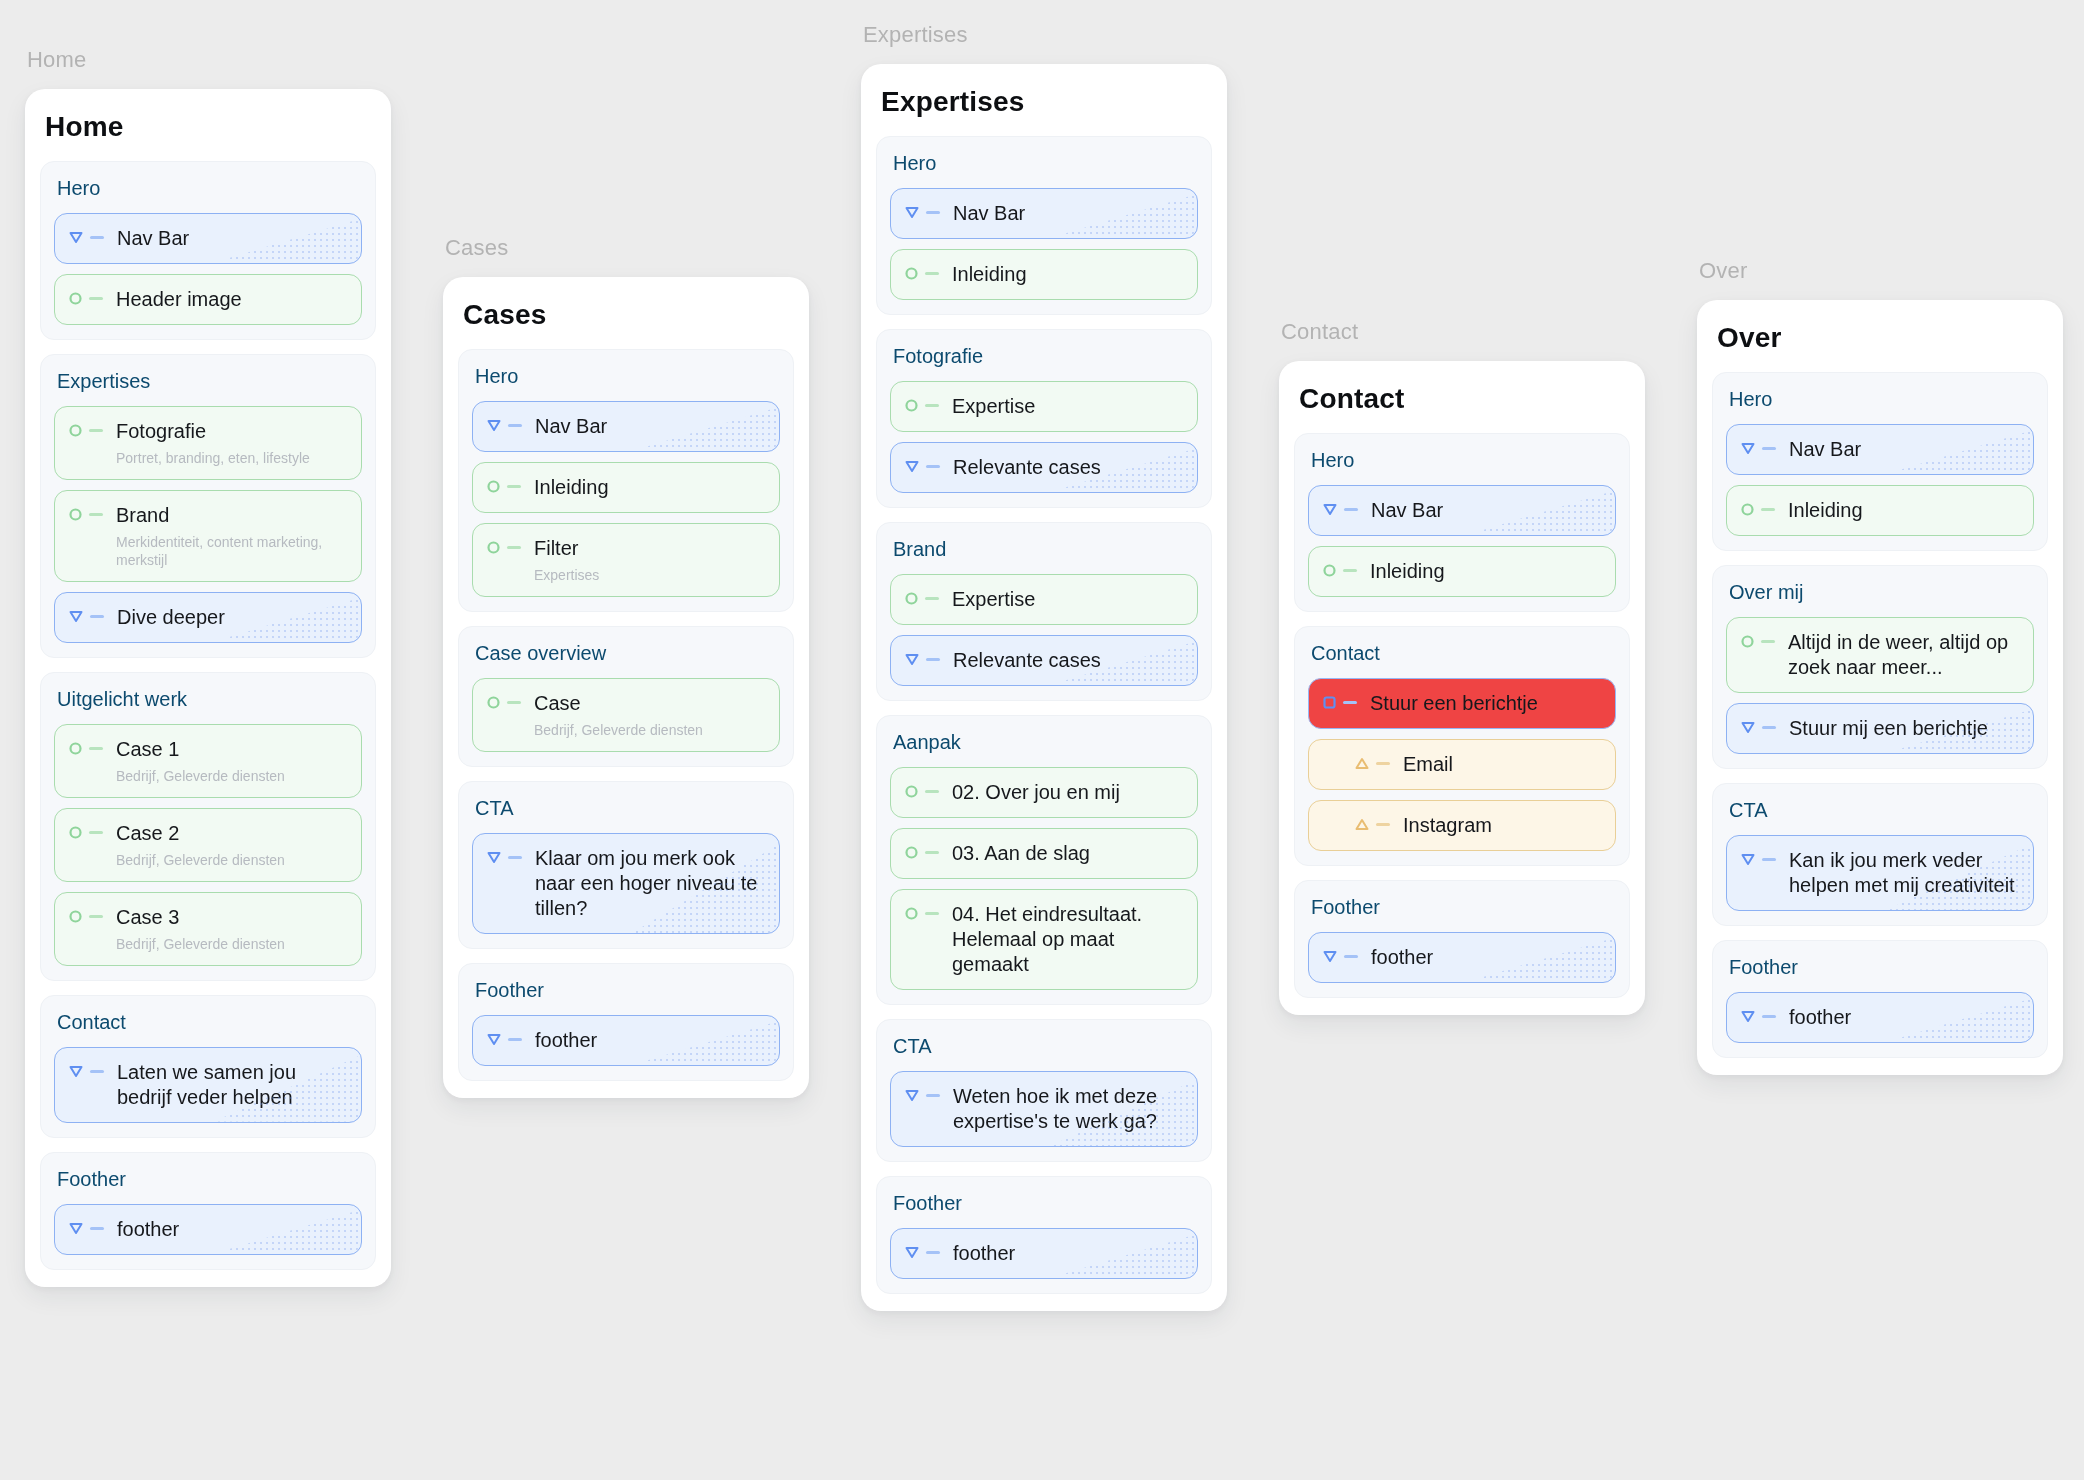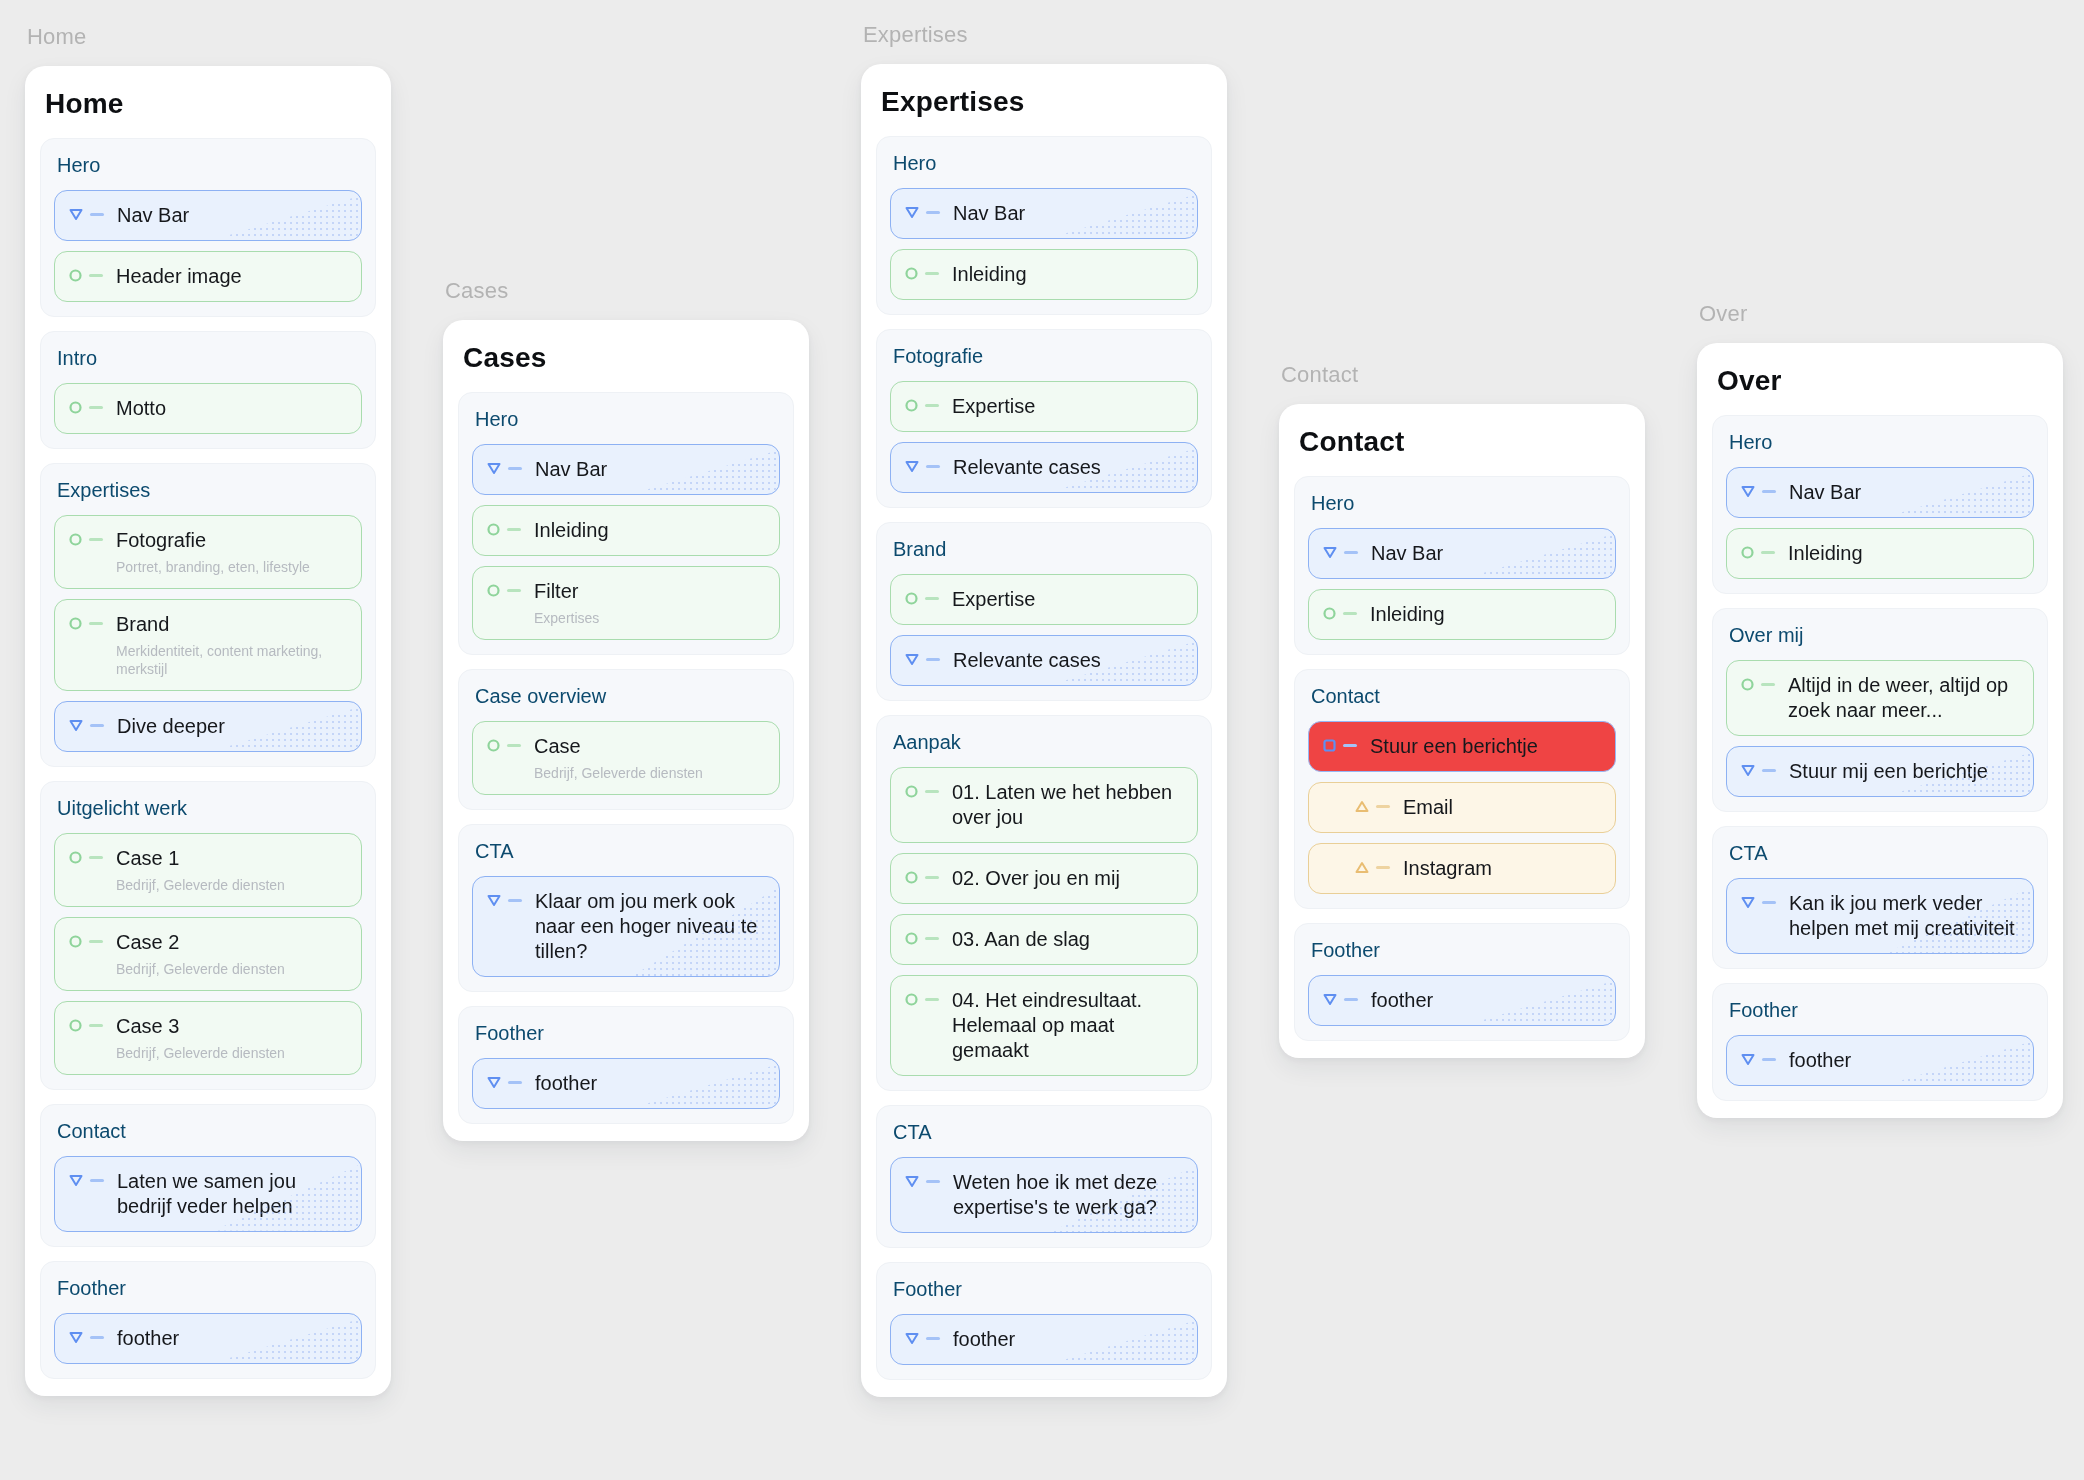--- a/index.html
+++ b/index.html
@@ -128,34 +128,20 @@
                 <circle cx="7.5" cy="7.5" r="5" fill="none" stroke="#8fd49b" stroke-width="2.2"></circle>
               </svg>
               <span class="icon-dash"></span>
             </span>
             <div class="item-body">
               <div class="item-text">Header image</div>
             </div>
           </div>
         </div>
         <div class="section">
-          <div class="section-label">Intro</div>
-          <div class="item v-green">
-            <span class="icon-cluster">
-              <svg width="15" height="15" viewBox="0 0 15 15">
-                <circle cx="7.5" cy="7.5" r="5" fill="none" stroke="#8fd49b" stroke-width="2.2"></circle>
-              </svg>
-              <span class="icon-dash"></span>
-            </span>
-            <div class="item-body">
-              <div class="item-text">Motto</div>
-            </div>
-          </div>
-        </div>
-        <div class="section">
           <div class="section-label">Expertises</div>
           <div class="item v-green">
             <span class="icon-cluster">
               <svg width="15" height="15" viewBox="0 0 15 15">
                 <circle cx="7.5" cy="7.5" r="5" fill="none" stroke="#8fd49b" stroke-width="2.2"></circle>
               </svg>
               <span class="icon-dash"></span>
             </span>
             <div class="item-body">
               <div class="item-text">Fotografie</div>
@@ -423,31 +409,20 @@
         <div class="section">
           <div class="section-label">Aanpak</div>
           <div class="item v-green">
             <span class="icon-cluster">
               <svg width="15" height="15" viewBox="0 0 15 15">
                 <circle cx="7.5" cy="7.5" r="5" fill="none" stroke="#8fd49b" stroke-width="2.2"></circle>
               </svg>
               <span class="icon-dash"></span>
             </span>
             <div class="item-body">
-              <div class="item-text">01. Laten we het hebben over jou</div>
-            </div>
-          </div>
-          <div class="item v-green">
-            <span class="icon-cluster">
-              <svg width="15" height="15" viewBox="0 0 15 15">
-                <circle cx="7.5" cy="7.5" r="5" fill="none" stroke="#8fd49b" stroke-width="2.2"></circle>
-              </svg>
-              <span class="icon-dash"></span>
-            </span>
-            <div class="item-body">
               <div class="item-text">02. Over jou en mij</div>
             </div>
           </div>
           <div class="item v-green">
             <span class="icon-cluster">
               <svg width="15" height="15" viewBox="0 0 15 15">
                 <circle cx="7.5" cy="7.5" r="5" fill="none" stroke="#8fd49b" stroke-width="2.2"></circle>
               </svg>
               <span class="icon-dash"></span>
             </span>

